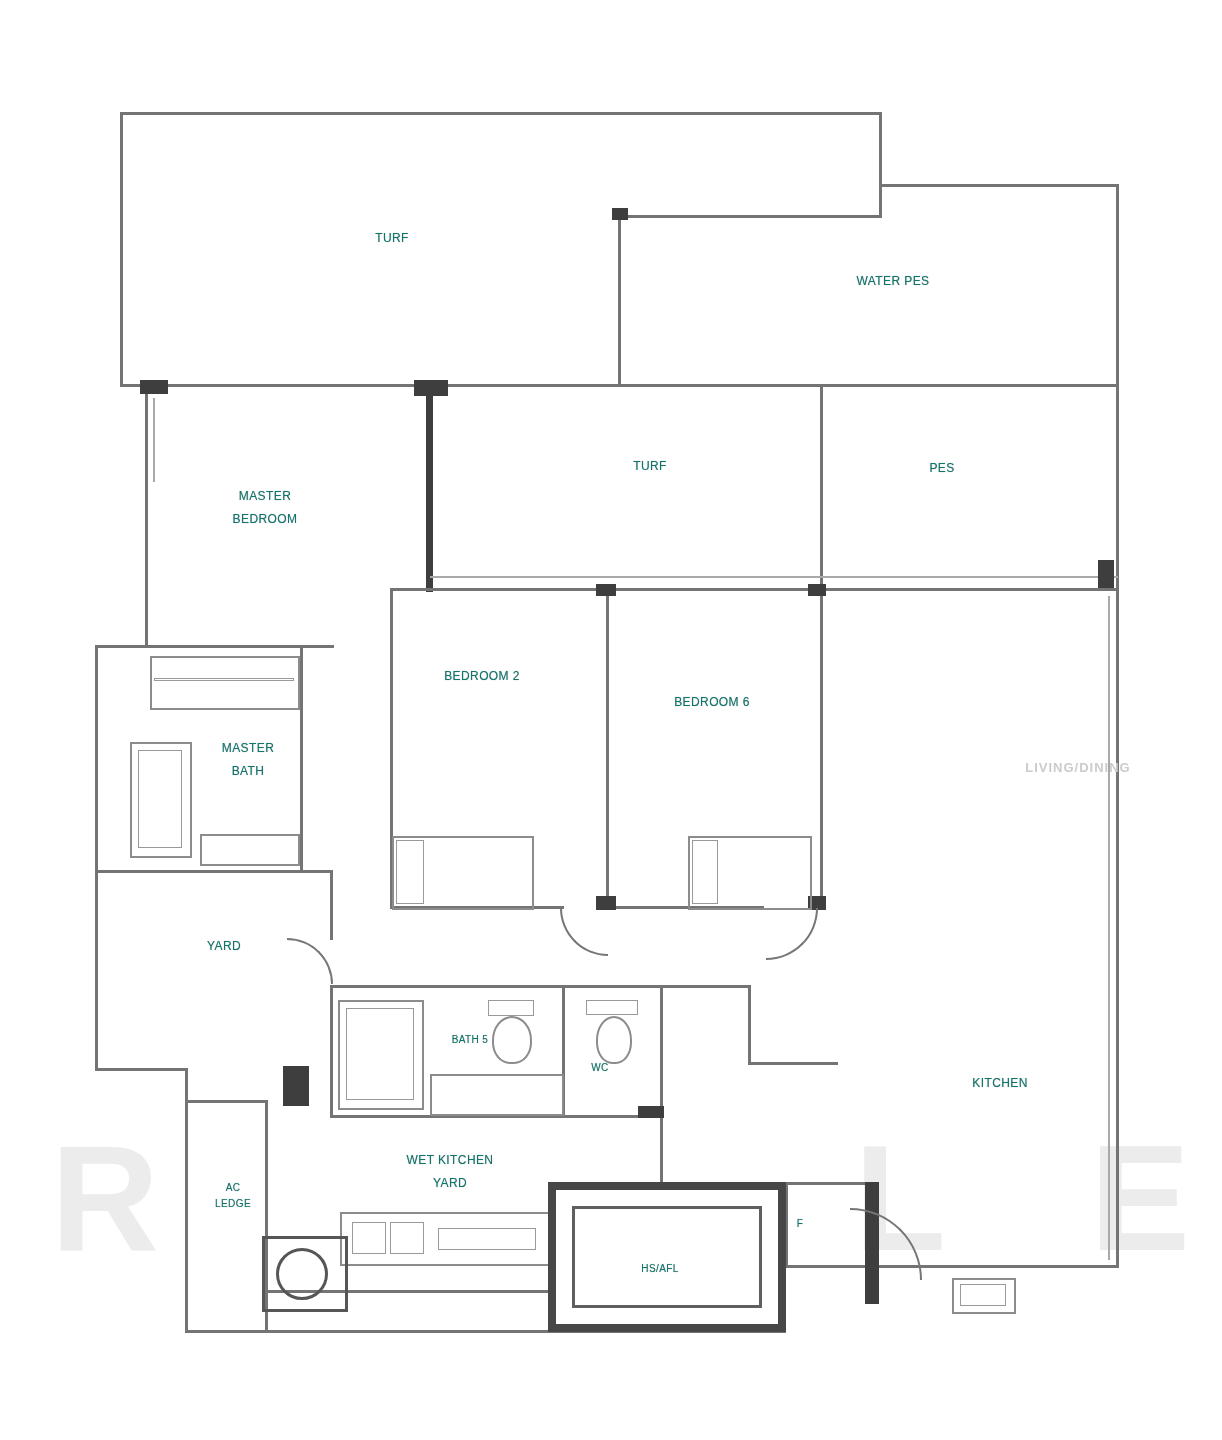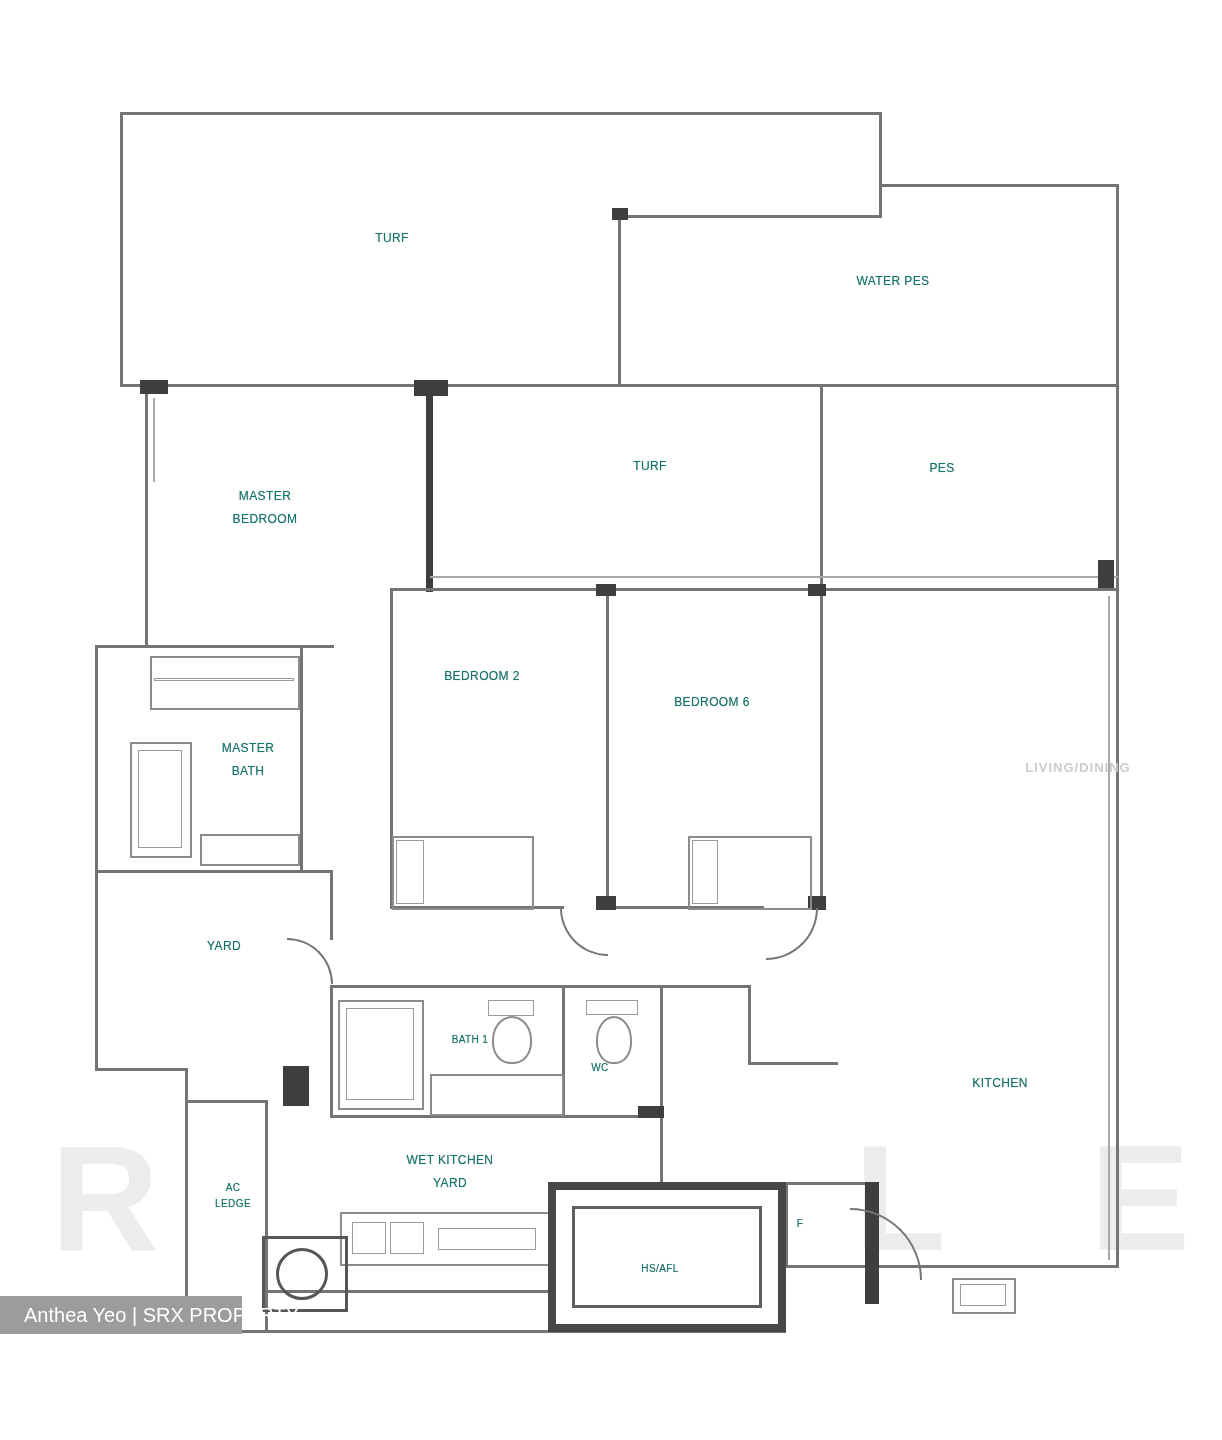--- a/index.html
+++ b/index.html
@@ -145,25 +145,24 @@
     <div class="lbl" style="left:265px;top:508px">MASTER
 BEDROOM</div>
     <div class="lbl" style="left:650px;top:466px">TURF</div>
     <div class="lbl" style="left:942px;top:468px">PES</div>
     <div class="lbl" style="left:482px;top:676px">BEDROOM 2</div>
     <div class="lbl" style="left:712px;top:702px">BEDROOM 6</div>
     <div class="lbl faint" style="left:1078px;top:768px">LIVING/DINING</div>
     <div class="lbl" style="left:248px;top:760px">MASTER
 BATH</div>
     <div class="lbl" style="left:224px;top:946px">YARD</div>
-    <div class="lbl small" style="left:470px;top:1040px">BATH 1</div>
+    <div class="lbl small" style="left:470px;top:1040px">BATH 5</div>
     <div class="lbl small" style="left:600px;top:1068px">WC</div>
     <div class="lbl" style="left:1000px;top:1083px">KITCHEN</div>
     <div class="lbl" style="left:450px;top:1172px">WET KITCHEN
 YARD</div>
     <div class="lbl small" style="left:233px;top:1196px">AC
 LEDGE</div>
     <div class="lbl small" style="left:660px;top:1269px">HS/AFL</div>
     <div class="lbl small" style="left:800px;top:1224px">F</div>
   </div>
 
-  <div id="credit">Anthea Yeo | SRX PROPERTY</div>
 </div>
 
 </body></html>

